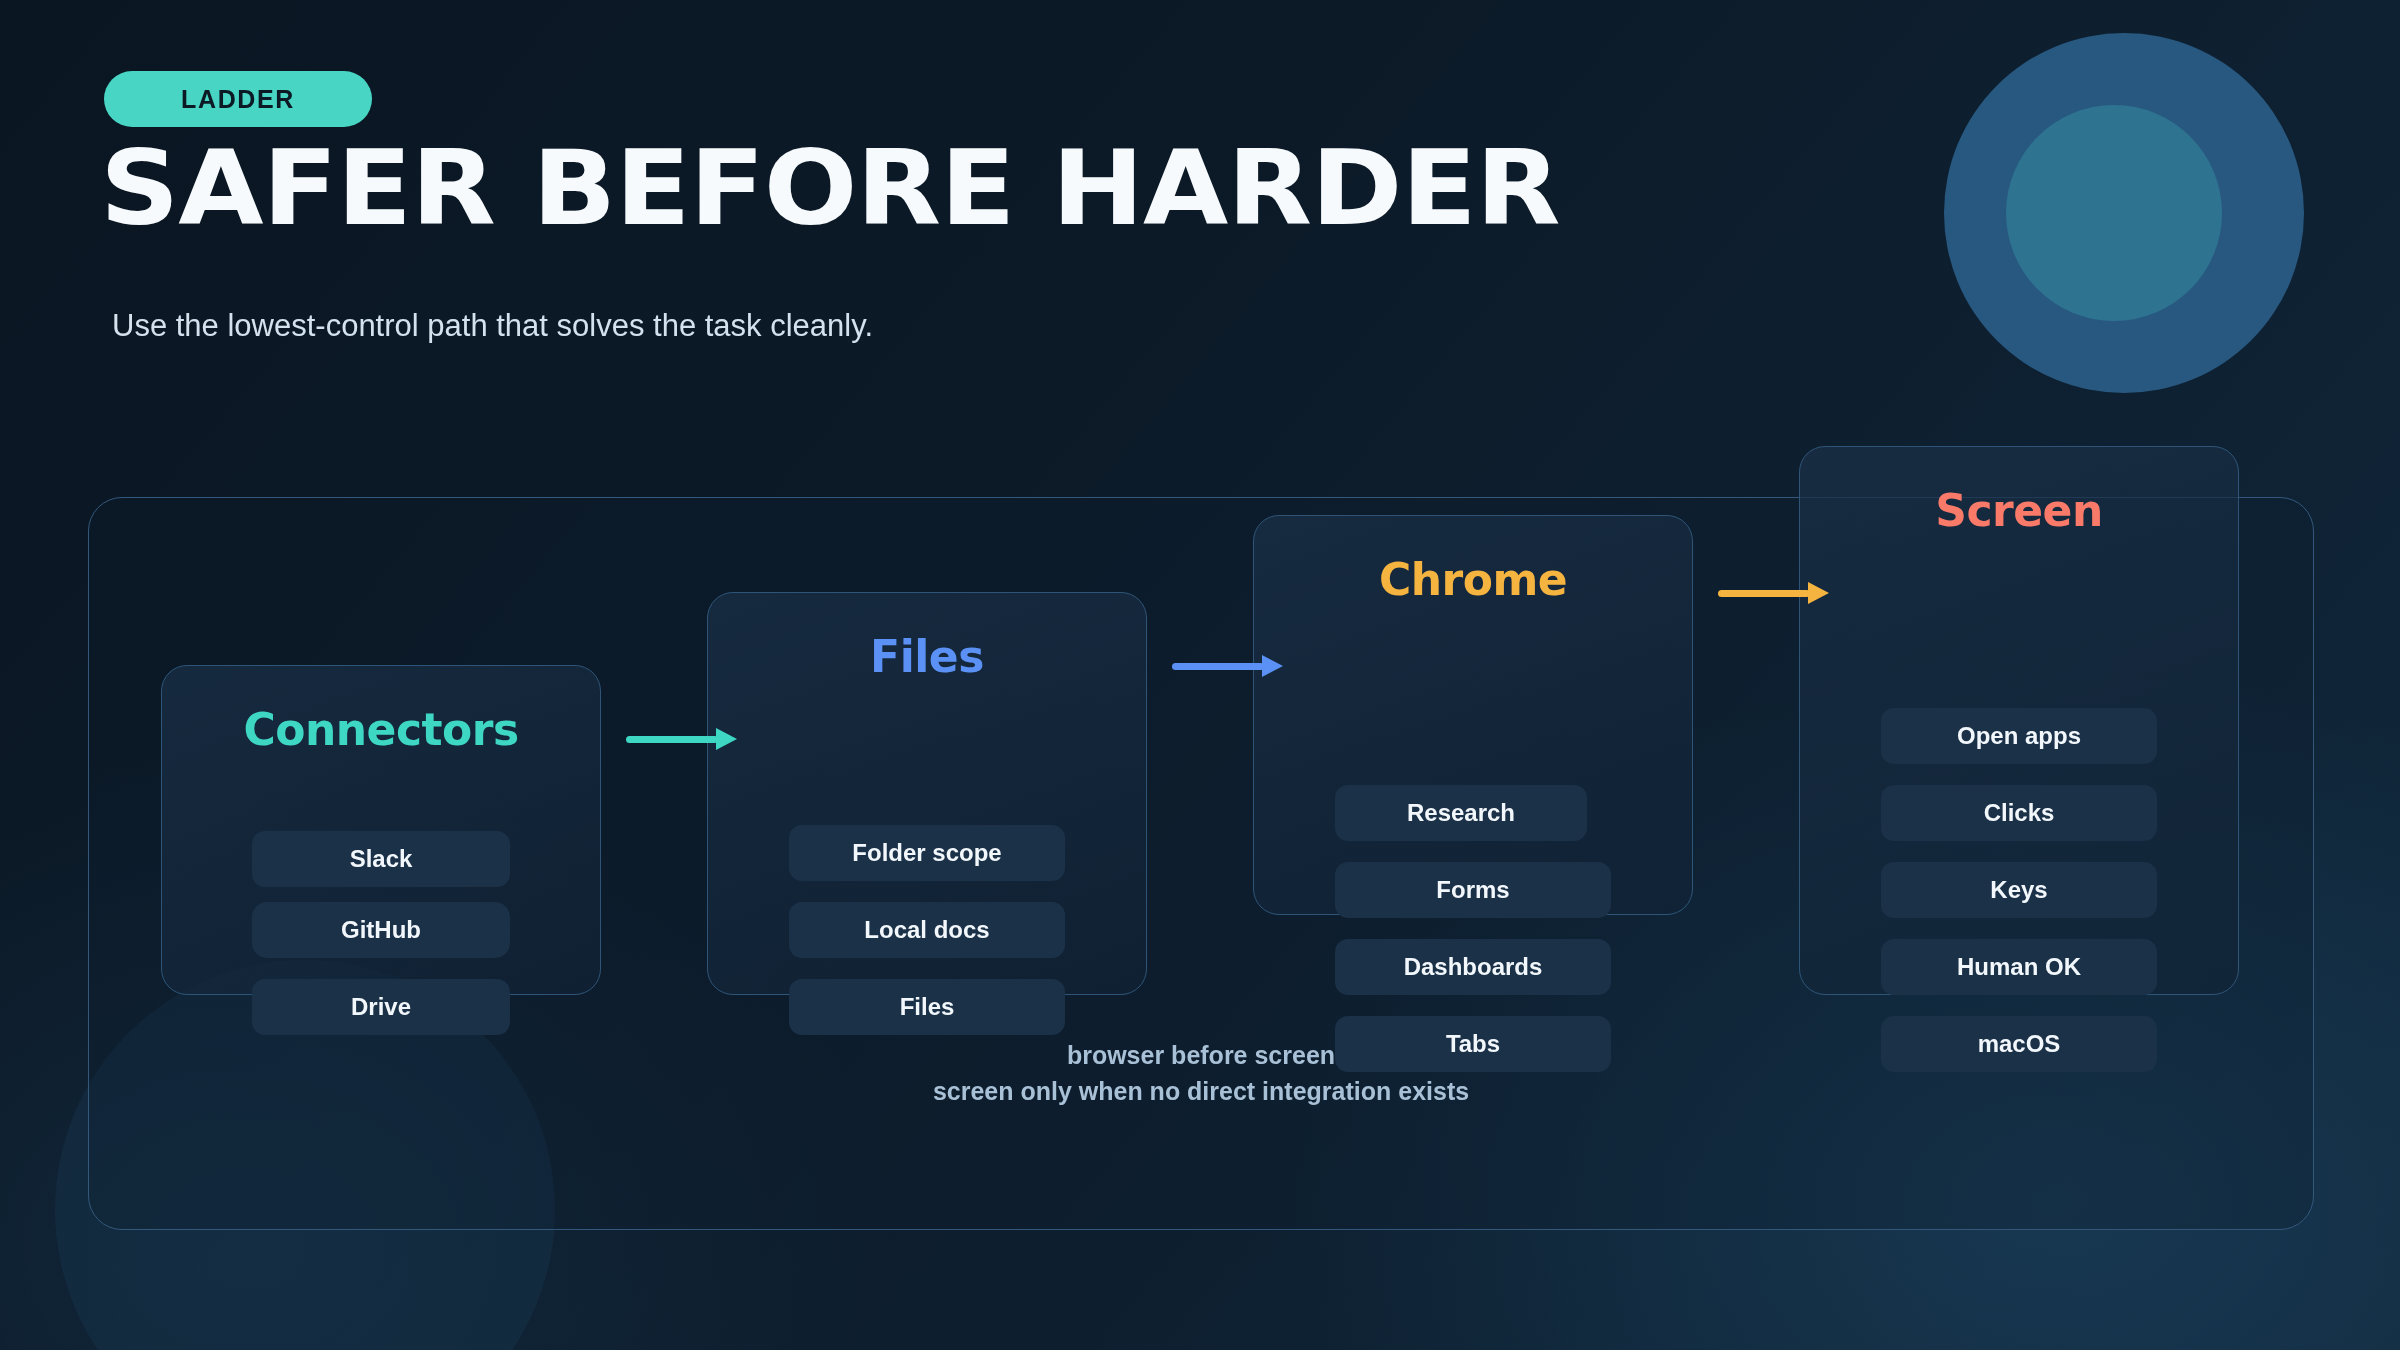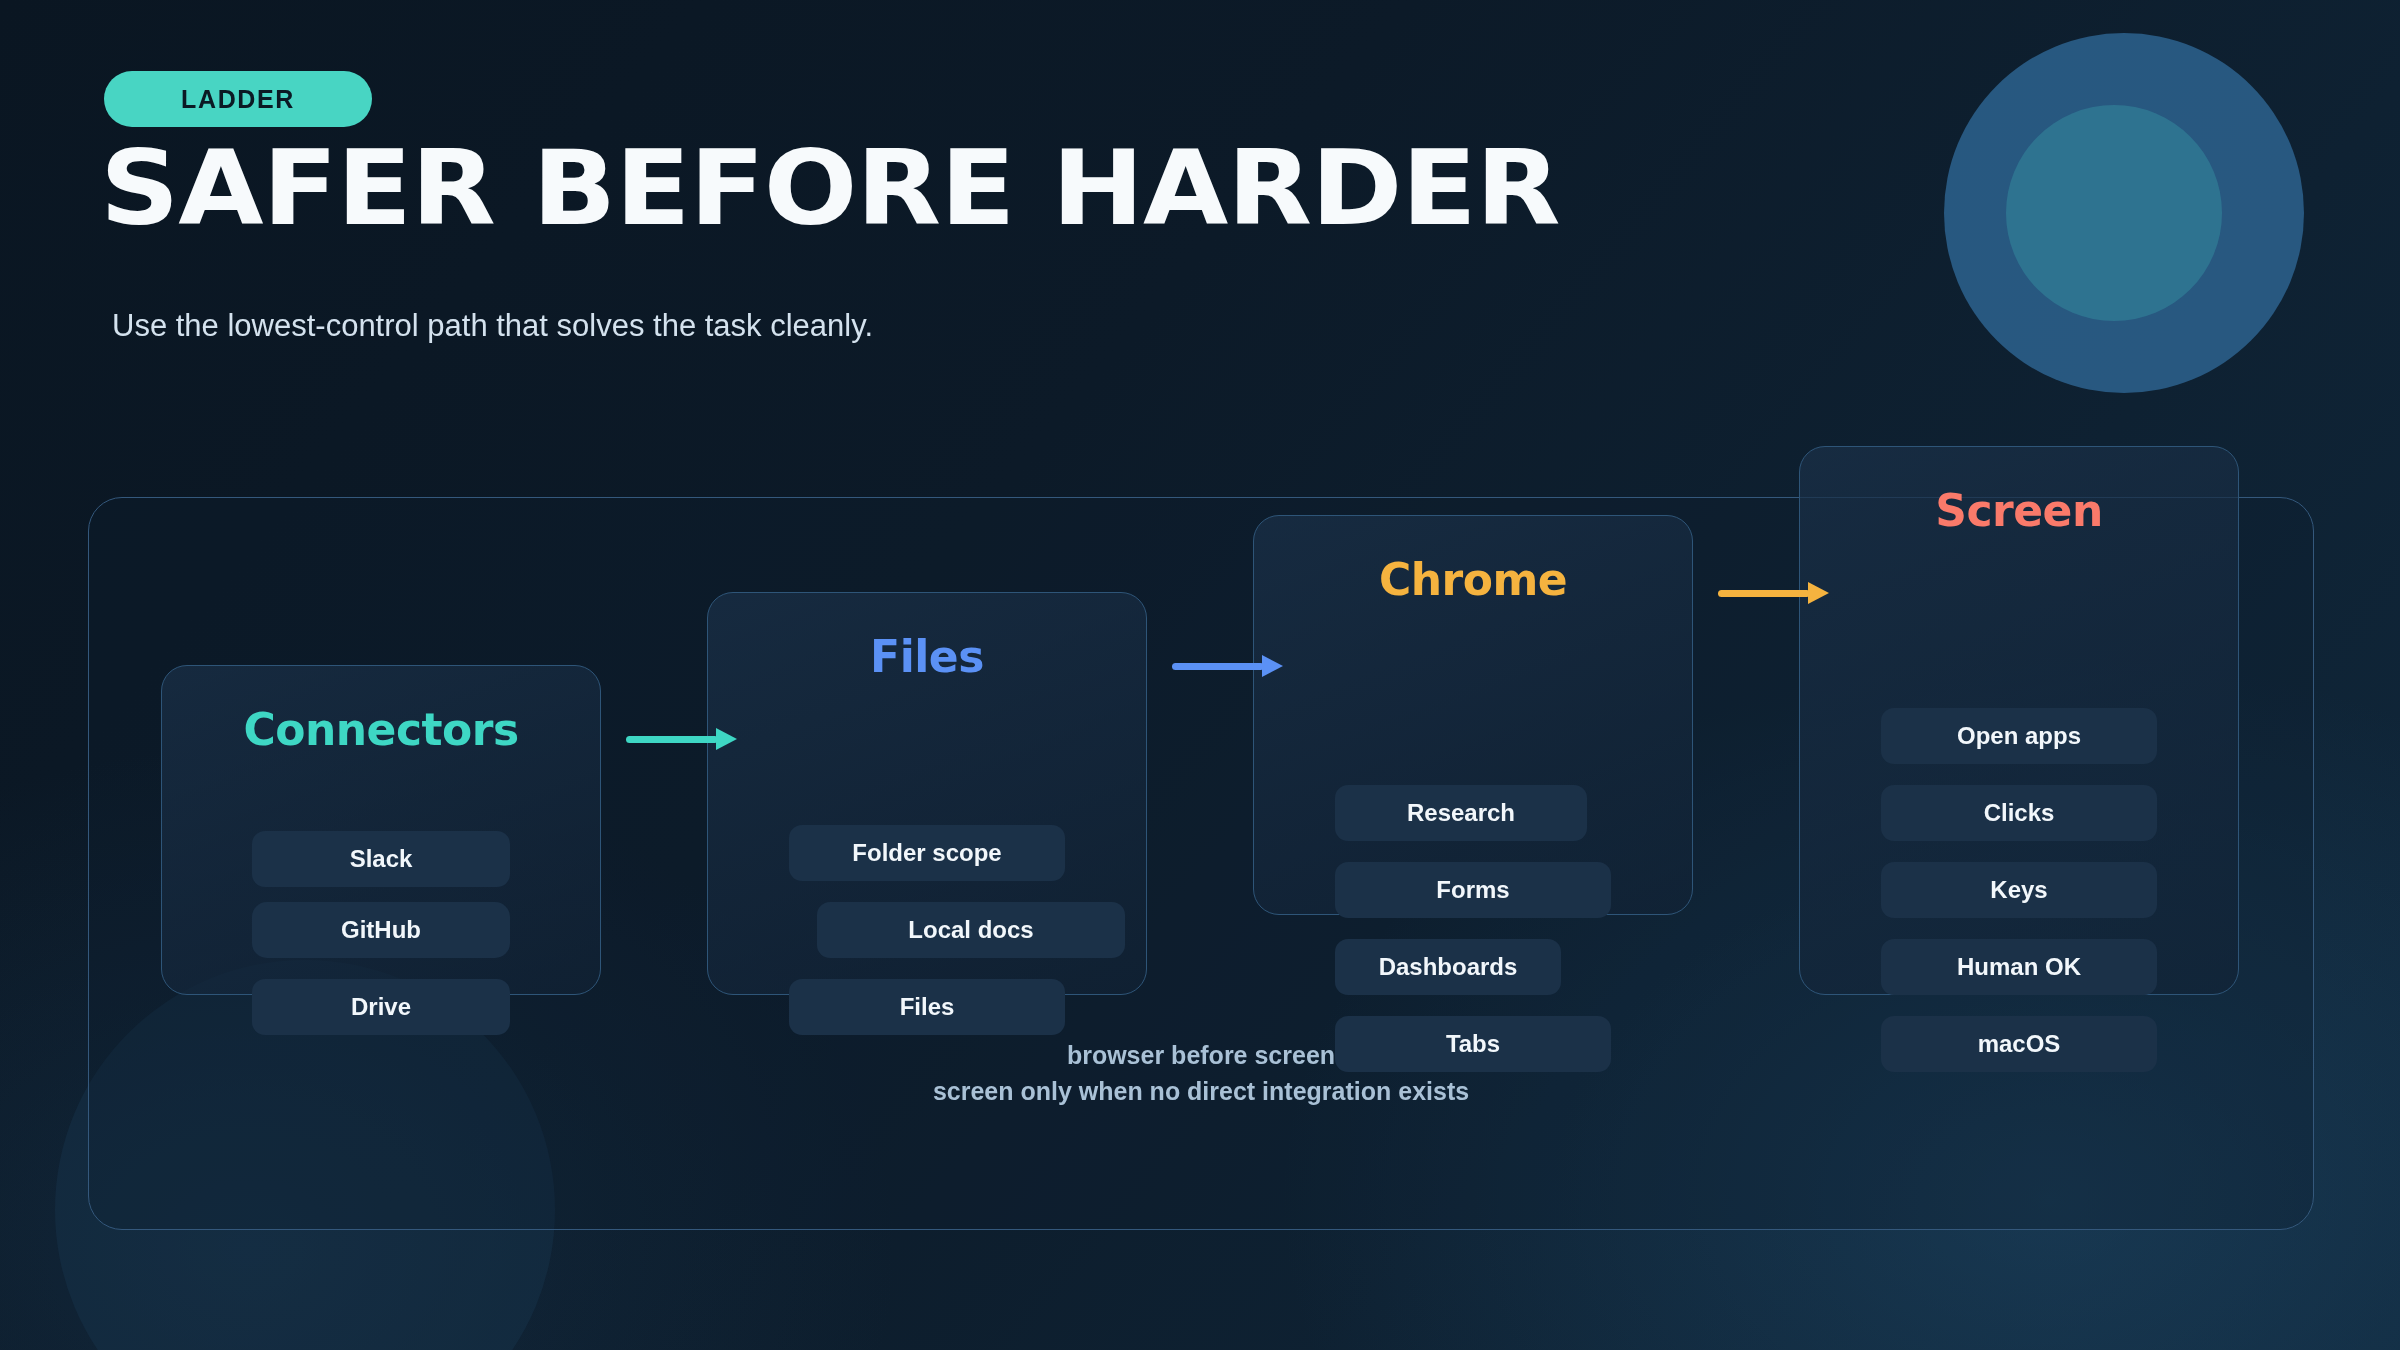--- a/index.html
+++ b/index.html
@@ -133,28 +133,28 @@
         <div class="card" style="left: 72px; top: 167px; width: 440px; height: 330px;">
           <div class="card-title" style="top: 38px; color: rgb(62, 215, 196);">Connectors</div>
         </div>
         <div class="pill" style="left: 163px; width: 258px; top: 333px;">Slack</div>
         <div class="pill" style="left: 163px; width: 258px; top: 404px; border-radius: 15px;">GitHub</div>
         <div class="pill" style="left: 163px; width: 258px; top: 481px;">Drive</div>
         <div class="card" style="left: 618px; top: 94px; width: 440px; height: 403px;">
           <div class="card-title" style="top: 38px; color: rgb(91, 145, 245);">Files</div>
         </div>
         <div class="pill" style="left: 700px; width: 276px; top: 327px;">Folder scope</div>
-        <div class="pill" style="left: 728px; width: 308px; top: 404px;">Local docs</div>
+        <div class="pill" style="left: 700px; width: 276px; top: 404px;">Local docs</div>
         <div class="pill" style="left: 700px; width: 276px; top: 481px;">Files</div>
         <div class="card" style="left: 1164px; top: 17px; width: 440px; height: 400px;">
           <div class="card-title" style="top: 38px; color: rgb(245, 179, 63);">Chrome</div>
         </div>
         <div class="pill" style="left: 1246px; width: 252px; top: 287px;">Research</div>
         <div class="pill" style="left: 1246px; width: 276px; top: 364px;">Forms</div>
-        <div class="pill" style="left: 1246px; width: 226px; top: 441px;">Dashboards</div>
+        <div class="pill" style="left: 1246px; width: 276px; top: 441px;">Dashboards</div>
         <div class="pill" style="left: 1246px; width: 276px; top: 518px;">Tabs</div>
         <div class="card" style="left: 1710px; top: -52px; width: 440px; height: 549px;">
           <div class="card-title" style="top: 38px; color: rgb(250, 122, 106);">Screen</div>
         </div>
         <div class="pill" style="left: 1792px; width: 276px; top: 210px;">Open apps</div>
         <div class="pill" style="left: 1792px; width: 276px; top: 287px;">Clicks</div>
         <div class="pill" style="left: 1792px; width: 276px; top: 364px;">Keys</div>
         <div class="pill" style="left: 1792px; width: 276px; top: 441px;">Human OK</div>
         <div class="pill" style="left: 1792px; width: 276px; top: 518px;">macOS</div>
       </div>

